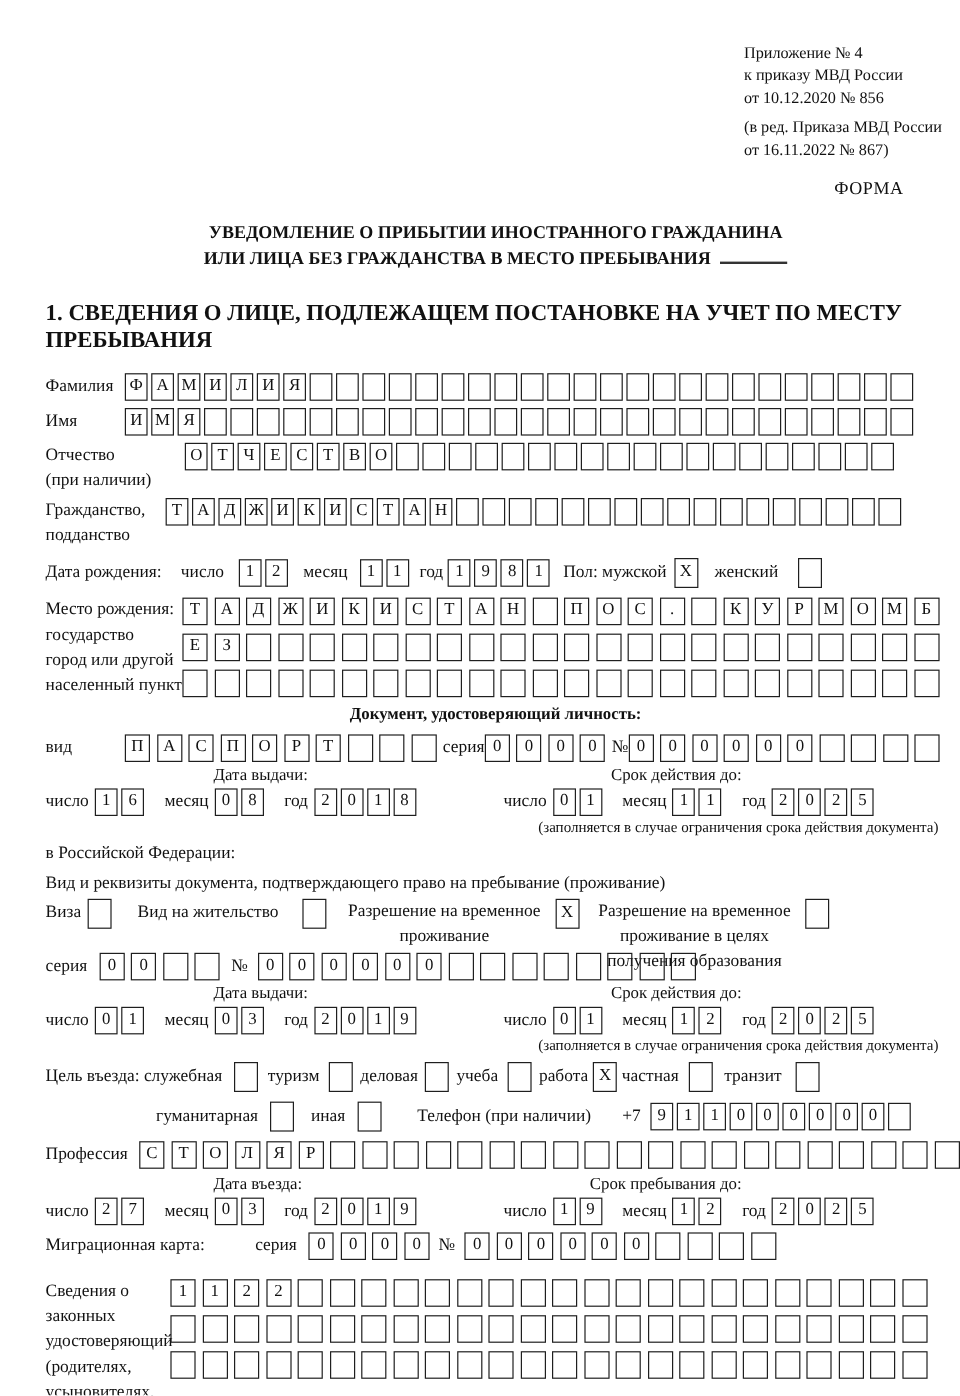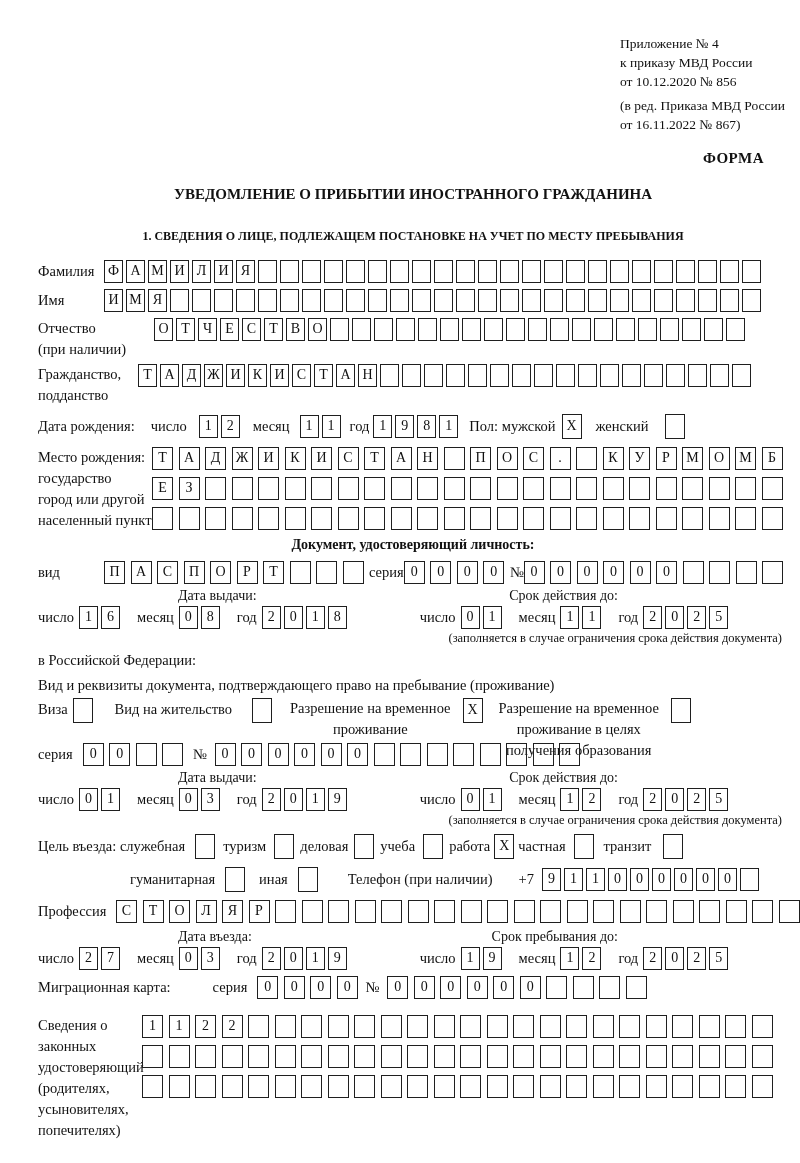--- a/index.html
+++ b/index.html
@@ -5,24 +5,24 @@
   html,body { margin:0; padding:0; background:#fff; }
   .page {
     position:relative; width:800px; height:1163px; box-sizing:border-box;
     background:#fff; color:#111; overflow:hidden;
     padding:34px 12px 0 38px;
     font-family:"Liberation Serif","DejaVu Serif",serif;
     font-size:14.5px;
   }
   .hdr { margin-left:582px; font-size:13.5px; line-height:19px; white-space:nowrap; }
   .hdr .rev { margin-top:5px; }
-  .forma { text-align:right; margin:16px 24px 0 0; font-weight:bold; font-size:15px; letter-spacing:.5px; }
+  .forma { text-align:right; margin:16px 35px 0 0; font-weight:normal; font-size:15px; letter-spacing:.5px; }
   .title { text-align:center; font-weight:bold; font-size:15px; line-height:22px; margin-top:16px; }
   .uline { display:inline-block; width:56px; border-bottom:2px solid #333; margin-left:8px; height:1px; vertical-align:baseline; }
-  .sec { text-align:center; font-weight:bold; font-size:12px; margin-top:24px; margin-bottom:16px; }
+  .sec { text-align:left; font-weight:bold; font-size:19px; margin-top:24px; margin-bottom:16px; }
 
   .row { display:flex; align-items:center; margin-bottom:6px; white-space:nowrap; }
   .row.top { align-items:flex-start; }
   .lbl { flex:0 0 auto; }
   .boxes { display:inline-flex; flex-wrap:nowrap; }
   .cell {
     display:inline-block; box-sizing:border-box; flex:0 0 auto;
     width:19px; height:23px; border:1.6px solid #1f1f1f; margin-right:3px;
     text-align:center; font-size:14px; line-height:20px;
   }
@@ -50,20 +50,21 @@
     <div>Приложение № 4</div>
     <div>к приказу МВД России</div>
     <div>от 10.12.2020 № 856</div>
     <div class="rev">(в ред. Приказа МВД России</div>
     <div>от 16.11.2022 № 867)</div>
   </div>
   <div class="forma">ФОРМА</div>
 
   <div class="title">
     <div>УВЕДОМЛЕНИЕ О ПРИБЫТИИ ИНОСТРАННОГО ГРАЖДАНИНА</div>
+    <div><span>ИЛИ ЛИЦА БЕЗ ГРАЖДАНСТВА В МЕСТО ПРЕБЫВАНИЯ</span><span class="uline"></span></div>
   </div>
 
   <div class="sec">1. СВЕДЕНИЯ О ЛИЦЕ, ПОДЛЕЖАЩЕМ ПОСТАНОВКЕ НА УЧЕТ ПО МЕСТУ ПРЕБЫВАНИЯ</div>
 
   <div class="row">
     <span class="lbl" style="width:66px">Фамилия</span>
     <span class="boxes">
         <span class="cell">Ф</span>
         <span class="cell">А</span>
         <span class="cell">М</span>

